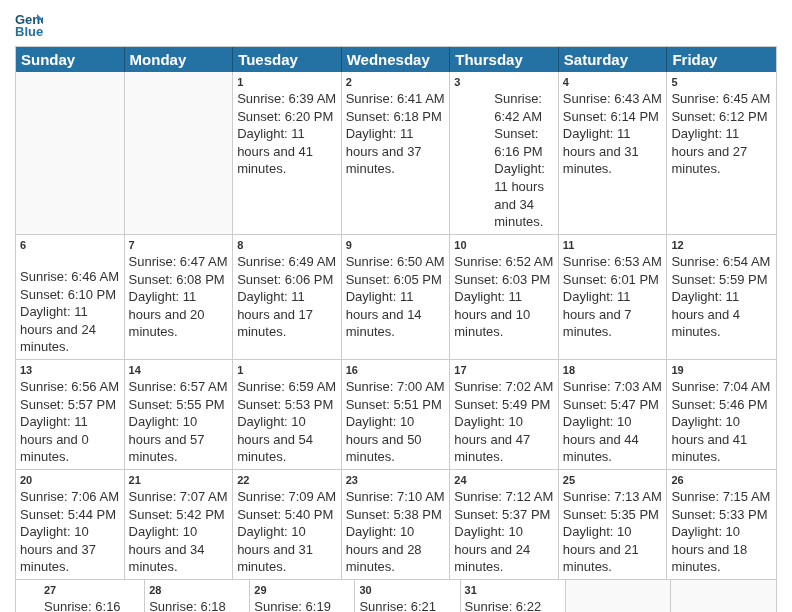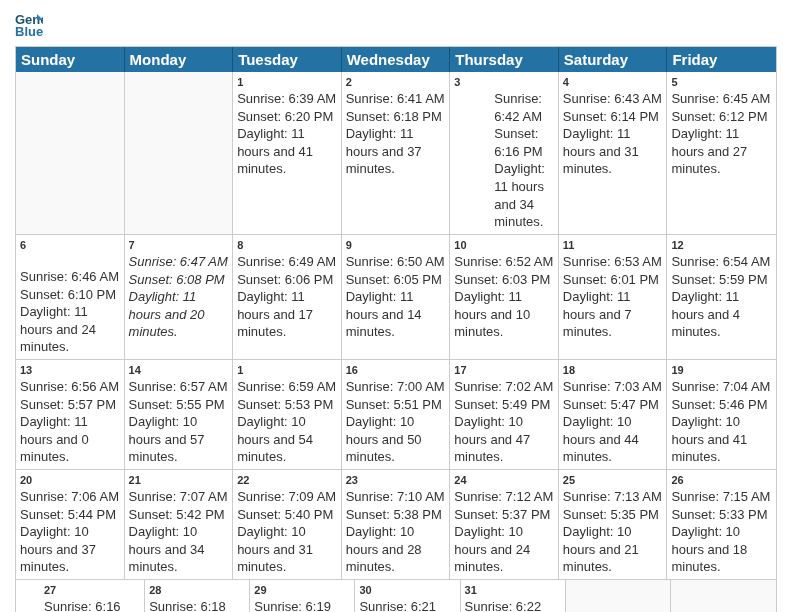--- a/index.html
+++ b/index.html
@@ -173,21 +173,21 @@
         </div>
         <div class="cal-row">
           <div class="cal-cell">
             <span class="day-num">6</span>
             <div class="cell-text" style="white-space: pre-line; margin-top: 16px;">Sunrise: 6:46 AM
 Sunset: 6:10 PM
 Daylight: 11 hours and 24 minutes.</div>
           </div>
           <div class="cal-cell">
             <span class="day-num">7</span>
-            <div class="cell-text" style="white-space: pre-line; font-style: italic;">Sunrise: 6:47 AM
+            <div class="cell-text" style="white-space: pre-line;">Sunrise: 6:47 AM
 Sunset: 6:08 PM
 Daylight: 11 hours and 20 minutes.</div>
           </div>
           <div class="cal-cell">
             <span class="day-num">8</span>
             <div class="cell-text" style="white-space: pre-line;">Sunrise: 6:49 AM
 Sunset: 6:06 PM
 Daylight: 11 hours and 17 minutes.</div>
           </div>
           <div class="cal-cell">

